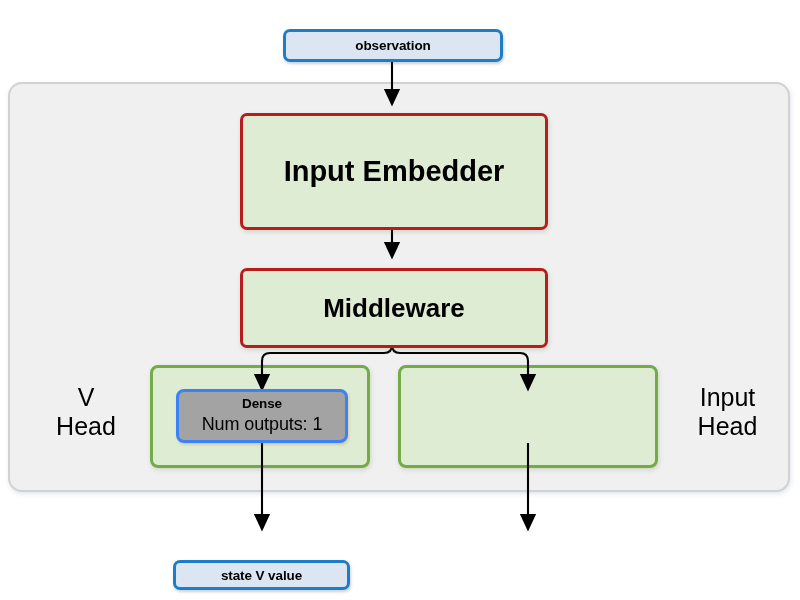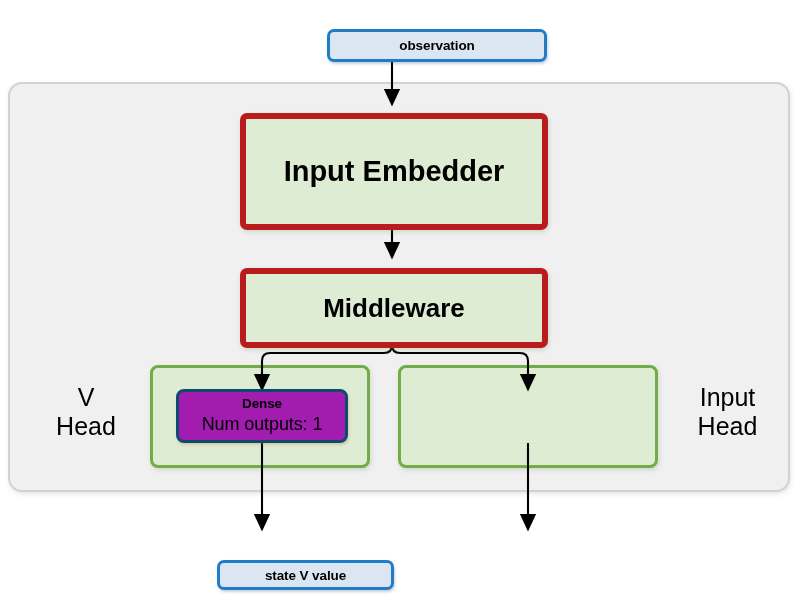--- a/index.html
+++ b/index.html
@@ -32,45 +32,44 @@
   }
   
   .io-node {
     background: #dce6f2;
     border: 3px solid #1f7cc6;
     border-radius: 7px;
     font-size: 13.5px;
     font-weight: bold;
     letter-spacing: -0.1px;
     box-shadow: 1px 2px 3px rgba(60,90,130,0.28);
-    margin-left: 44px;
   }
   
   .green-node {
     background: #dfecd4;
-    border: 6px solid #b91c1c;
+    border: 3px solid #b91c1c;
     border-radius: 7px;
     font-weight: bold;
     box-shadow: 1px 2px 4px rgba(110,140,90,0.25);
   }
   .green-node.big { font-size: 29px; }
   .green-node.mid { font-size: 26px; }
   
   .head-box {
     position: absolute;
     box-sizing: border-box;
     background: #dfecd4;
     border: 3px solid #73ac47;
     border-radius: 8px;
     box-shadow: 1px 2px 4px rgba(110,140,90,0.25);
   }
   
   .dense-node {
-    background: #a21caf;
-    border: 3px solid #0c4a6e;
+    background: #a3a3a3;
+    border: 3px solid #3b82f6;
     border-radius: 8px;
     box-shadow: 1px 2px 3px rgba(180,110,60,0.28);
     line-height: 1.25;
   }
   .dense-title {
     font-size: 13.5px;
     font-weight: bold;
     letter-spacing: -0.1px;
   }
   .dense-sub {

